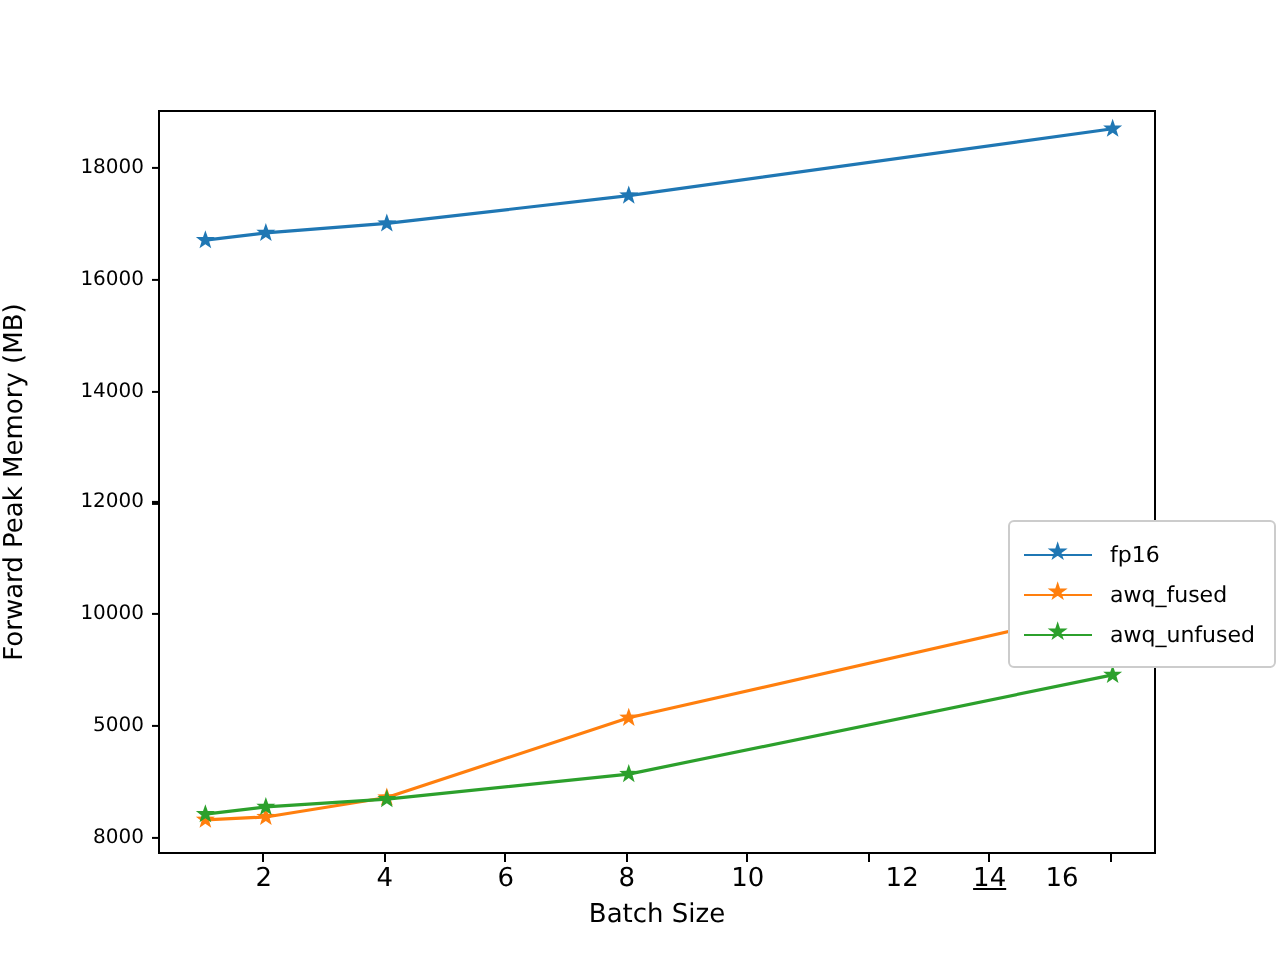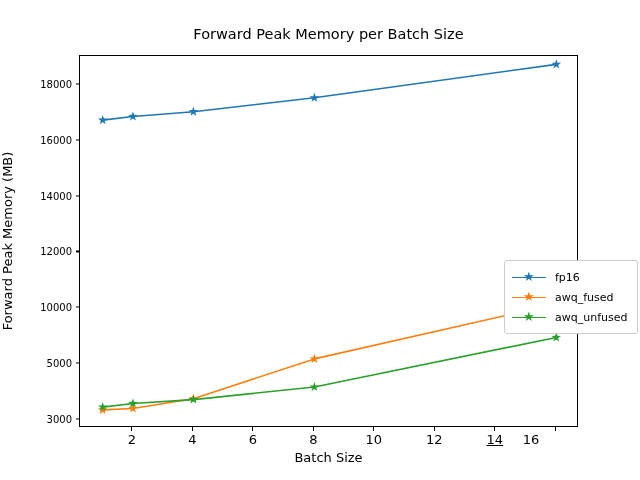--- a/index.html
+++ b/index.html
@@ -162,26 +162,25 @@
     font-size: 11px;
     white-space: nowrap;
     color: #000000;
   }
 </style>
 </head>
 <body>
 
 <div id="figure">
 
-  <div id="chart-title">Forward Peak Memory per Batch Size</div>
 
   <div id="ylabel">Forward Peak Memory (MB)</div>
 
   <div id="ytick-labels">
-      <div class="ytick-label" style="top: 363.64px;">3000</div>
+      <div class="ytick-label" style="top: 363.64px;">8000</div>
       <div class="ytick-label" style="top: 307.91px;">5000</div>
       <div class="ytick-label" style="top: 252.18px;">10000</div>
       <div class="ytick-label" style="top: 196.449px;">12000</div>
       <div class="ytick-label" style="top: 140.719px;">14000</div>
       <div class="ytick-label" style="top: 84.9888px;">16000</div>
       <div class="ytick-label" style="top: 29.2584px;">18000</div>
     </div>
   <div id="ytick-marks">
       <div class="ytick-mark" style="top: 363.64px;"></div>
       <div class="ytick-mark" style="top: 307.91px;"></div>
@@ -249,21 +248,21 @@
       <div class="xtick-label" style="left: 52.9242px;">2</div>
       <div class="xtick-mark" style="left: 52.3742px;"></div>
       <div class="xtick-label" style="left: 113.409px;">4</div>
       <div class="xtick-mark" style="left: 112.859px;"></div>
       <div class="xtick-label" style="left: 173.894px;">6</div>
       <div class="xtick-mark" style="left: 173.344px;"></div>
       <div class="xtick-label" style="left: 234.379px;">8</div>
       <div class="xtick-mark" style="left: 233.829px;"></div>
       <div class="xtick-label" style="left: 294.864px;">10</div>
       <div class="xtick-mark" style="left: 294.314px;"></div>
-      <div class="xtick-label" style="left: 355.348px;">12</div>
+      <div class="xtick-label" style="left: 355.348px; text-align: right;">12</div>
       <div class="xtick-mark" style="left: 354.798px;"></div>
       <div class="xtick-label" style="left: 415.833px; text-decoration: underline;">14</div>
       <div class="xtick-mark" style="left: 415.283px;"></div>
       <div class="xtick-label" style="left: 452px;">16</div>
       <div class="xtick-mark" style="left: 475.768px;"></div>
     </div>
   <div id="xlabel">Batch Size</div>
 
 </div>
 

